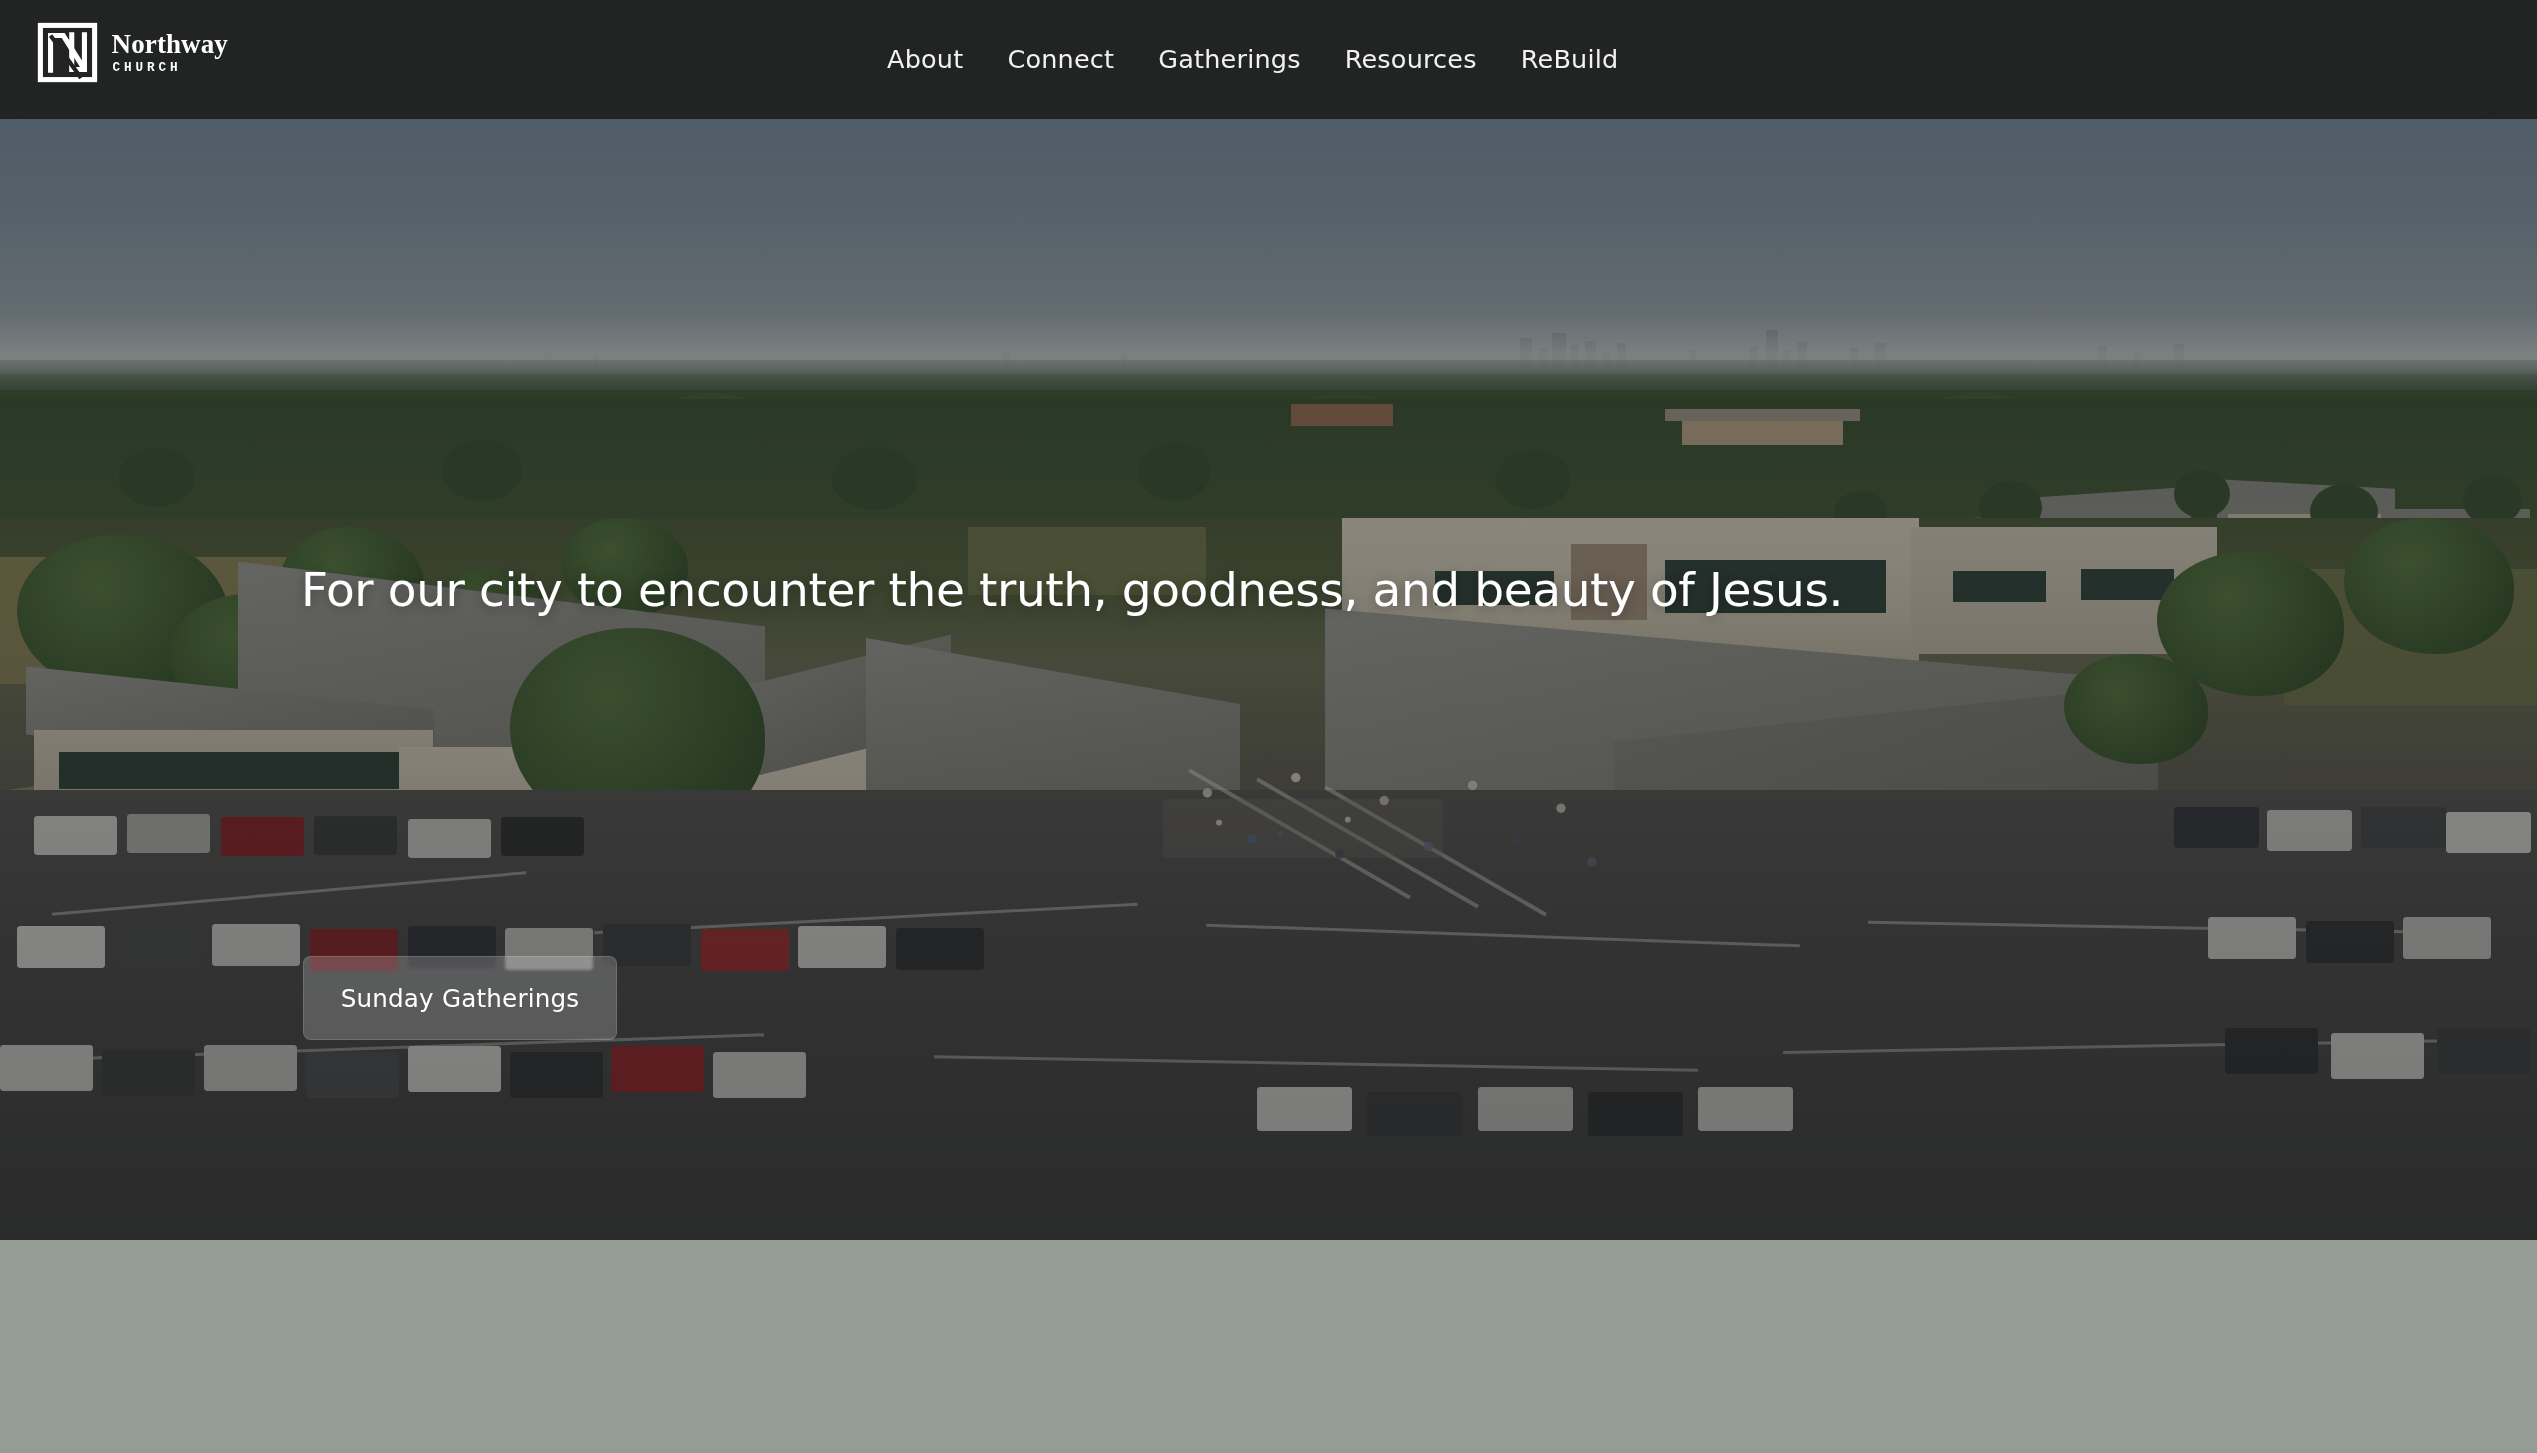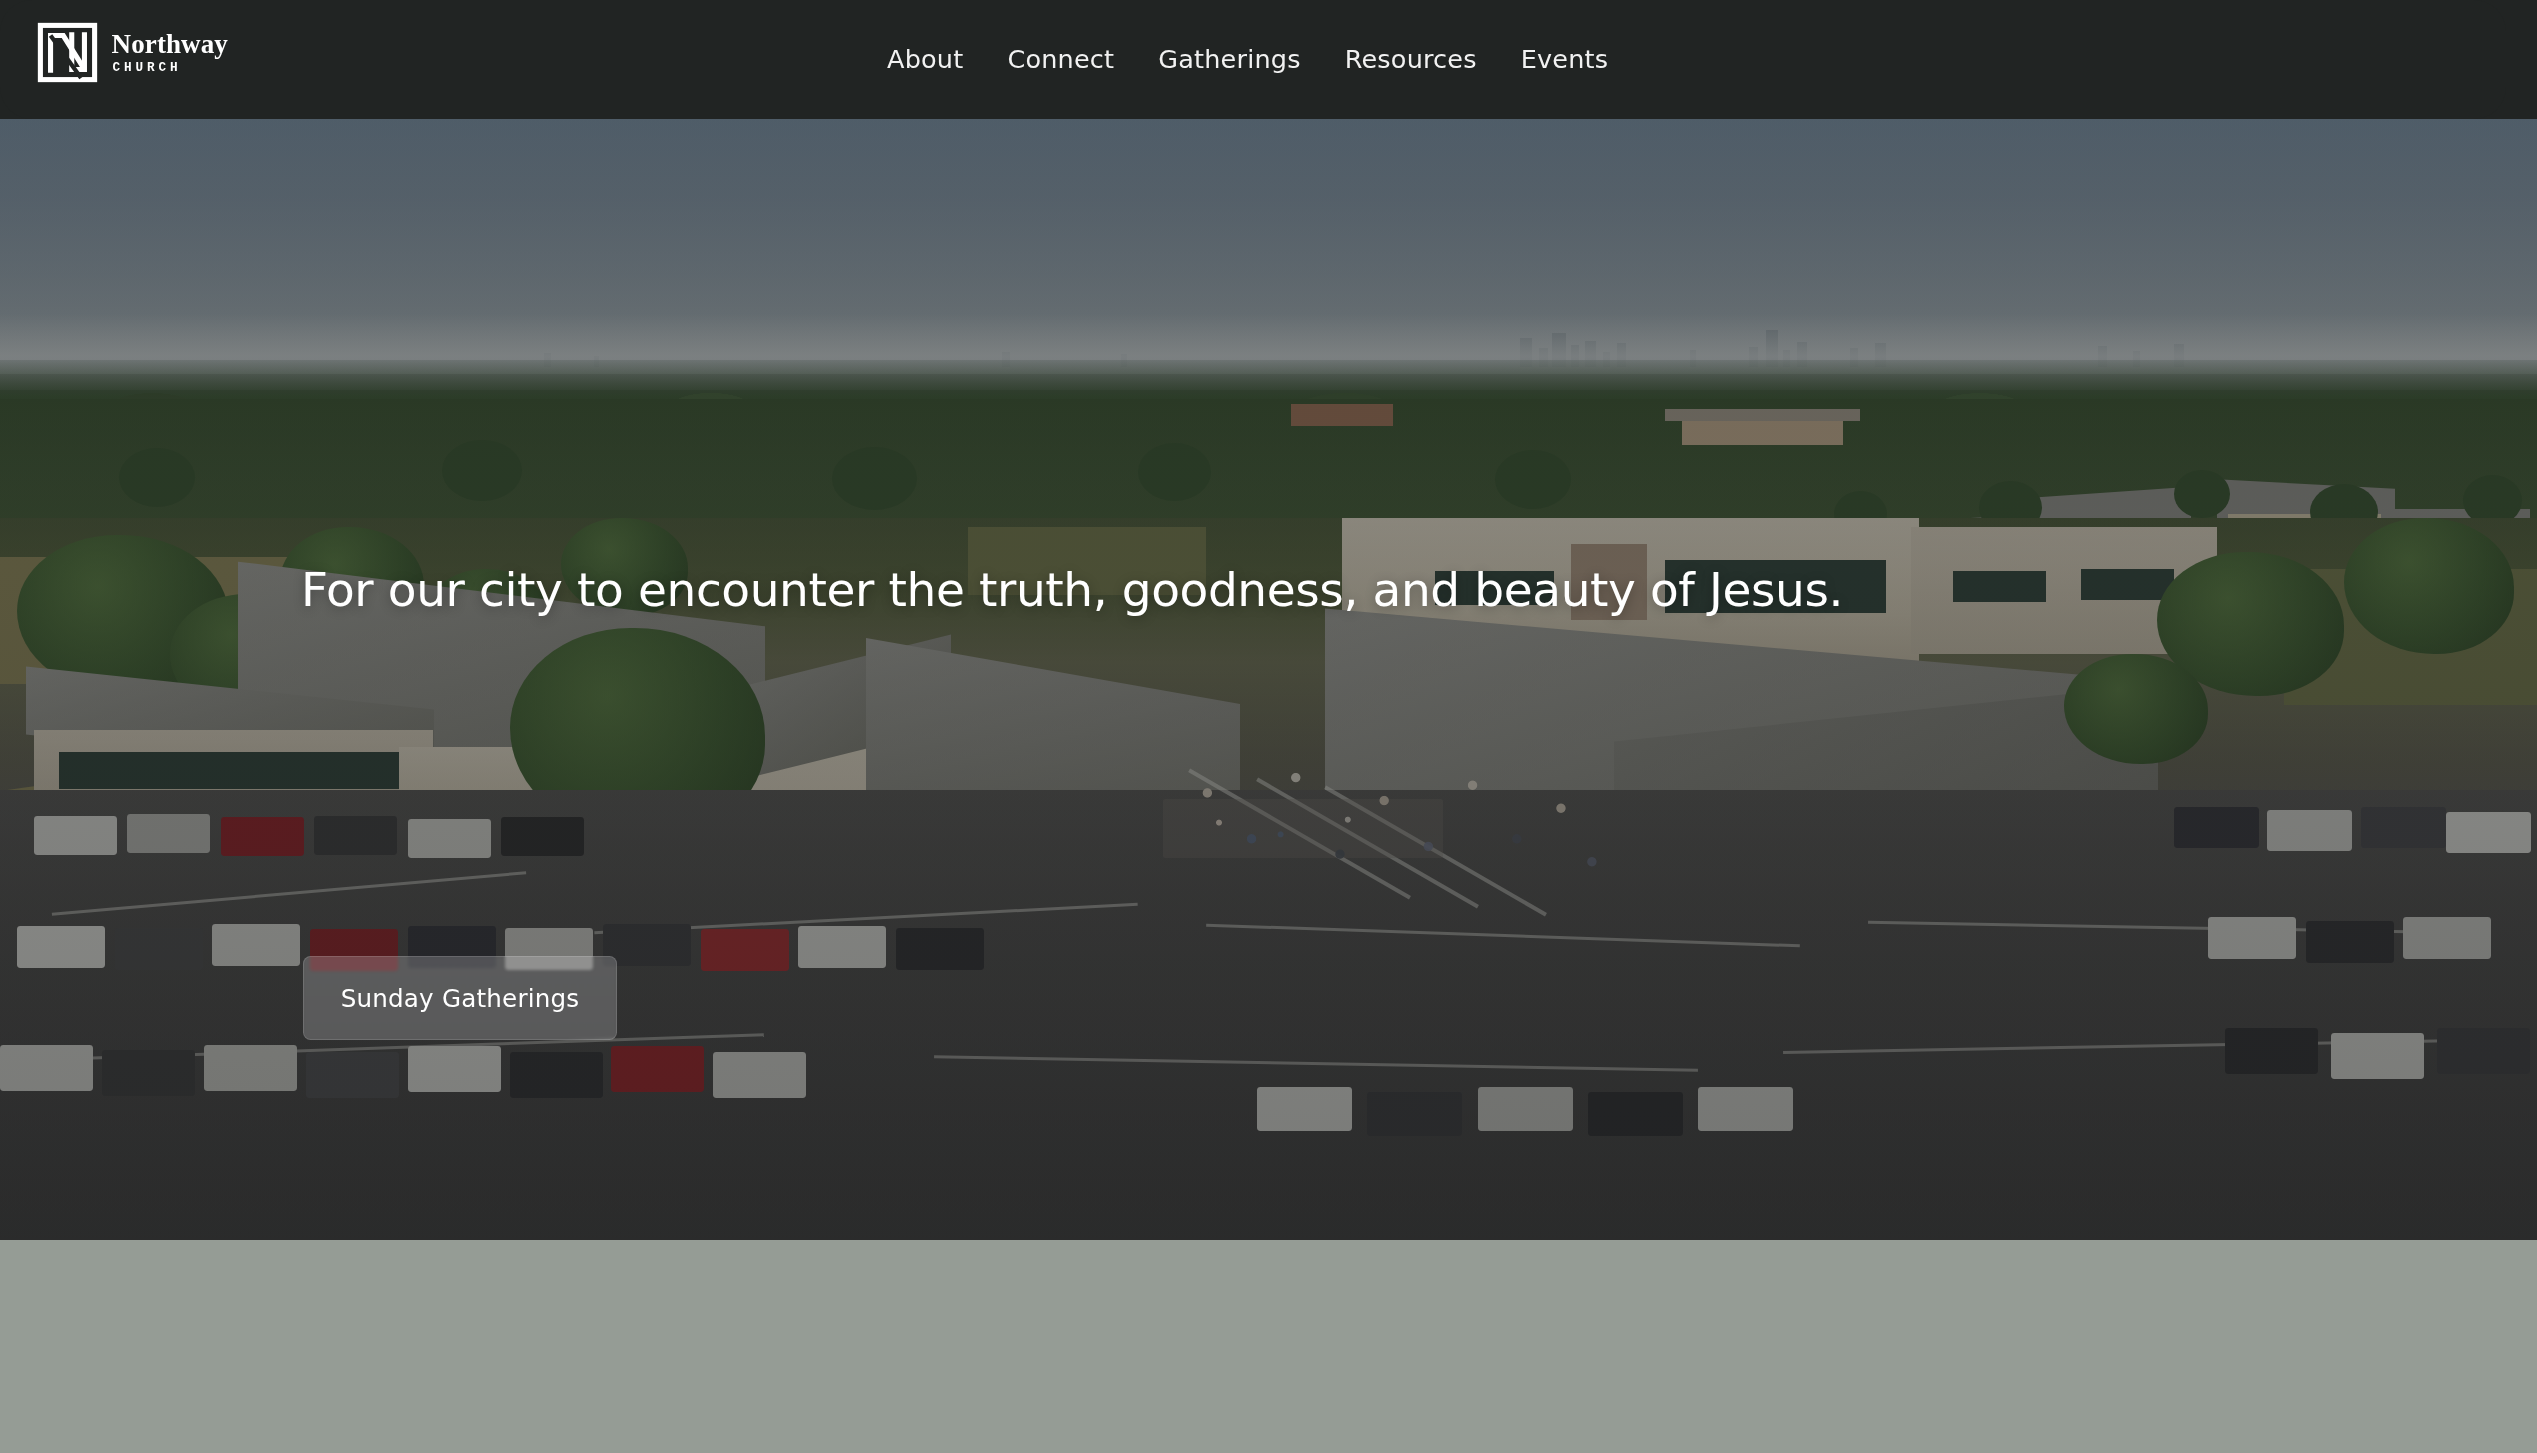--- a/index.html
+++ b/index.html
@@ -161,21 +161,21 @@
         <span class="wm-top">Northway</span>
         <span class="wm-bot">CHURCH</span>
       </div>
     </div>
 
     <nav class="nav-main">
       <span class="nav-link">About</span>
       <span class="nav-link">Connect</span>
       <span class="nav-link">Gatherings</span>
       <span class="nav-link">Resources</span>
-      <span class="nav-link">Events</span>
+      <span class="nav-link">ReBuild</span>
     </nav>
 
 
   </header>
 
   <section class="hero">
 
     <div class="hero-photo">
 
       <div class="sky"></div>

